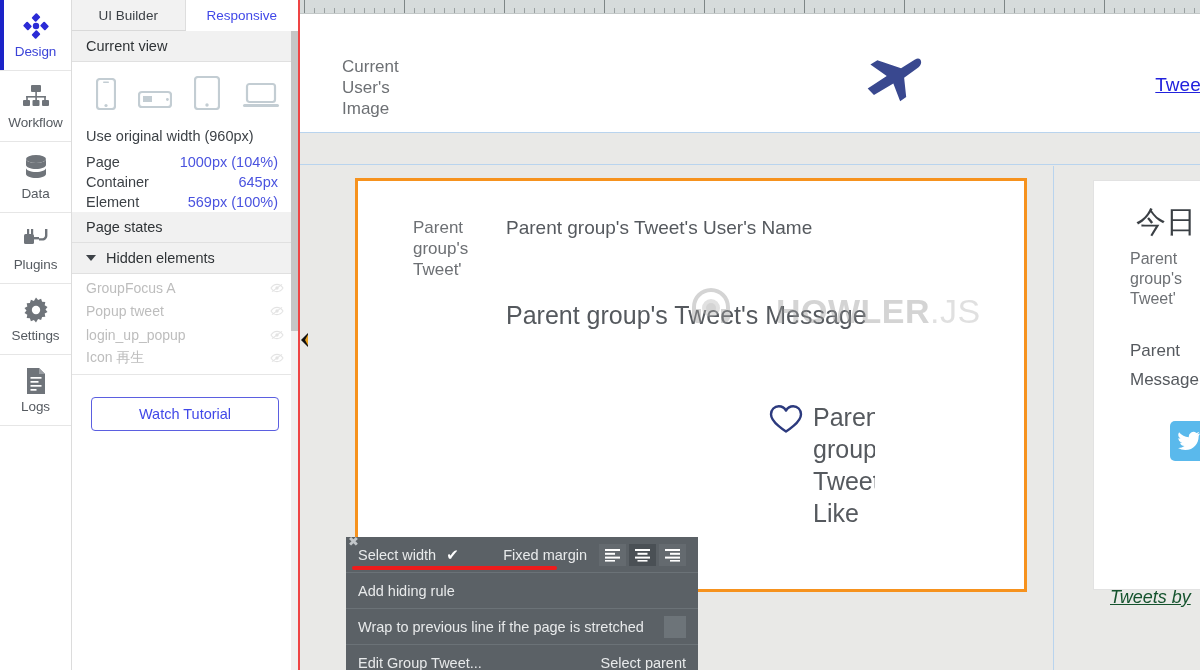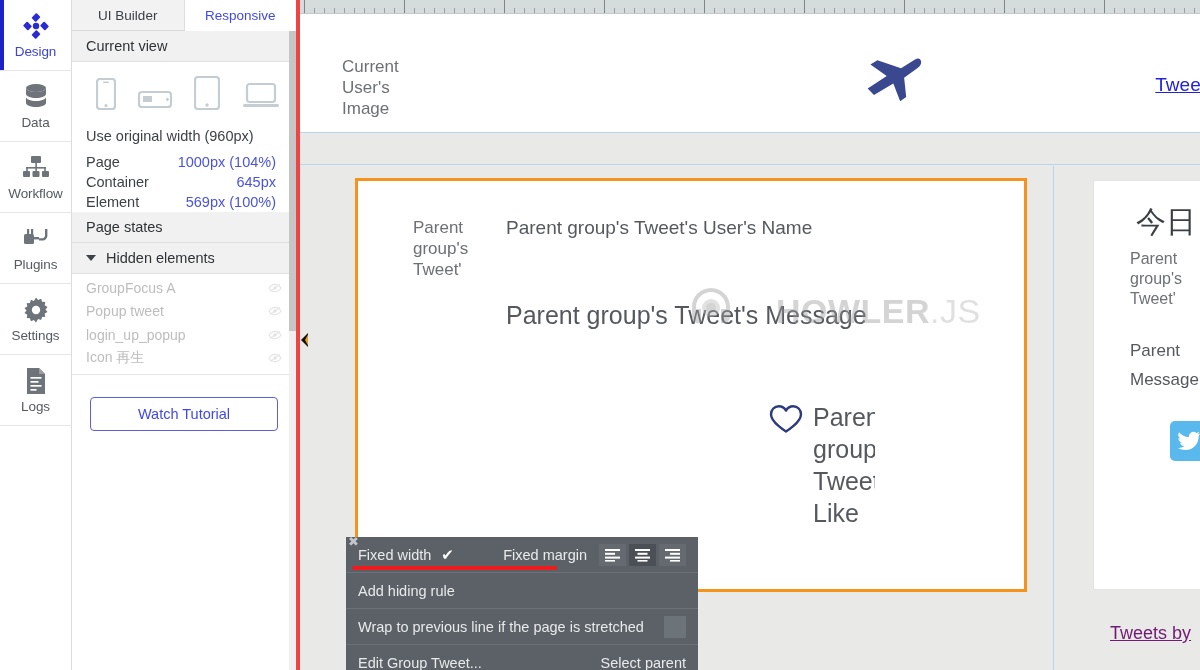--- a/index.html
+++ b/index.html
@@ -40,21 +40,21 @@
     width: 4px; background: #1b23c8;
   }
   .rail-icon { width: 30px; height: 30px; display:flex; align-items:center; justify-content:center; }
   .rail-icon svg { display:block; }
 
   
   .panel {
     width: 228px; flex: 0 0 228px;
     height: 670px;
     background: #ffffff;
-    border-right: 4px solid #ef4444;
+    border-right: 2px solid #ef4444;
     position: relative;
     z-index: 5;
   }
   .panel-tabs {
     display: flex; height: 31px;
     background: #f7f7f7;
     border-bottom: 1px solid #d9d9d9;
   }
   .panel-tab {
     flex: 1; display: flex; align-items: center; justify-content: center;
@@ -254,23 +254,23 @@
   .rc-avatar {
     position: absolute; left: 36px; top: 68px;
     font-size: 16px; color: #6d7074; line-height: 20px; white-space: pre-line;
   }
   .rc-msg {
     position: absolute; left: 36px; top: 155px;
     font-size: 17px; color: #55595e; line-height: 29px; white-space: pre-line;
   }
   .rc-heart { position: absolute; left: 82px; top: 243px; }
   .tweets-by {
-    position: absolute; left: 810px; top: 623px;
-    font-size: 18px; color: #701a75; text-decoration: underline;
-    white-space: nowrap; cursor: pointer;
+    position: absolute; left: 810px; top: 587px;
+    font-size: 18px; color: #14532d; text-decoration: underline;
+    white-space: nowrap; cursor: pointer; font-style: italic;
   }
 
   
   .watermark {
     position: absolute; left: 384px; top: 282px;
     display: flex; align-items: center; gap: 6px;
     opacity: 0.42; pointer-events: none; z-index: 4;
   }
   .wm-text { font-size: 34px; font-weight: bold; color: #9a9a9a; letter-spacing: 0.5px; margin-left: 32px; }
   .wm-text .light { font-weight: normal; color: #b6b6b6; }
@@ -330,52 +330,52 @@
             <g fill="#2b2bd6">
           <rect x="11" y="2" width="6" height="7" rx="1" transform="rotate(45 14 5.5)"></rect>
           <rect x="11" y="19" width="6" height="7" rx="1" transform="rotate(45 14 22.5)"></rect>
           <rect x="2" y="11" width="7" height="6" rx="1" transform="rotate(45 5.5 14)"></rect>
           <rect x="19" y="11" width="7" height="6" rx="1" transform="rotate(45 22.5 14)"></rect>
           <circle cx="14" cy="14" r="3.2"></circle>
         </g>
           </svg>
       </span>
       <span class="ri-label">Design</span>
-    </div>
-
-    <div class="rail-item">
-      <span class="rail-icon">
-        <svg width="26" height="28" viewBox="0 0 26 28">
-            <g fill="#6f747a">
-          <ellipse cx="13" cy="5" rx="10" ry="4"></ellipse>
-          <path d="M3 5v6c0 2.2 4.5 4 10 4s10-1.8 10-4V5c0 2.2-4.5 4-10 4S3 7.2 3 5z"></path>
-          <path d="M3 14v6c0 2.2 4.5 4 10 4s10-1.8 10-4v-6c0 2.2-4.5 4-10 4s-10-1.8-10-4z"></path>
-        </g>
-          </svg>
-      </span>
-      <span class="ri-label">Data</span>
     </div>
 
     <div class="rail-item">
       <span class="rail-icon">
         <svg width="28" height="26" viewBox="0 0 28 26">
             <g fill="#6f747a">
           <rect x="9" y="1" width="10" height="7" rx="1"></rect>
           <rect x="1" y="16" width="7" height="6" rx="1"></rect>
           <rect x="10.5" y="16" width="7" height="6" rx="1"></rect>
           <rect x="20" y="16" width="7" height="6" rx="1"></rect>
           <rect x="13.3" y="8" width="1.6" height="5"></rect>
           <rect x="4.2" y="12" width="19.6" height="1.6"></rect>
           <rect x="4.2" y="12" width="1.6" height="4.5"></rect>
           <rect x="22.2" y="12" width="1.6" height="4.5"></rect>
           <rect x="13.3" y="12" width="1.6" height="4.5"></rect>
         </g>
           </svg>
       </span>
       <span class="ri-label">Workflow</span>
+    </div>
+
+    <div class="rail-item">
+      <span class="rail-icon">
+        <svg width="26" height="28" viewBox="0 0 26 28">
+            <g fill="#6f747a">
+          <ellipse cx="13" cy="5" rx="10" ry="4"></ellipse>
+          <path d="M3 5v6c0 2.2 4.5 4 10 4s10-1.8 10-4V5c0 2.2-4.5 4-10 4S3 7.2 3 5z"></path>
+          <path d="M3 14v6c0 2.2 4.5 4 10 4s10-1.8 10-4v-6c0 2.2-4.5 4-10 4s-10-1.8-10-4z"></path>
+        </g>
+          </svg>
+      </span>
+      <span class="ri-label">Data</span>
     </div>
 
 
     <div class="rail-item">
       <span class="rail-icon">
         <svg width="28" height="26" viewBox="0 0 28 26">
             <g fill="#6f747a">
           <rect x="2" y="8" width="10" height="10" rx="1.5"></rect>
           <rect x="5" y="3" width="2.2" height="5"></rect>
           <rect x="9" y="3" width="2.2" height="5"></rect>
@@ -712,21 +712,21 @@
       <span class="wm-text">
         <span>HOWLER</span><span class="light">.JS</span>
       </span>
     </div>
   </div>
 
   <div class="ctx">
     <span class="ctx-close">✖</span>
 
     <div class="ctx-row">
-      <span>Fixed width</span>
+      <span>Select width</span>
       <span class="ctx-check">✔</span>
       <span class="ctx-spacer"></span>
       <span>Fixed margin</span>
       <span class="align-group" style="margin-left:12px;">
         <span class="align-btn">
           <svg width="17" height="14" viewBox="0 0 17 14">
               <g fill="#ffffff">
                 <rect x="1" y="1" width="15" height="2"></rect>
                 <rect x="1" y="4.8" width="10" height="2"></rect>
                 <rect x="1" y="8.6" width="15" height="2"></rect>

